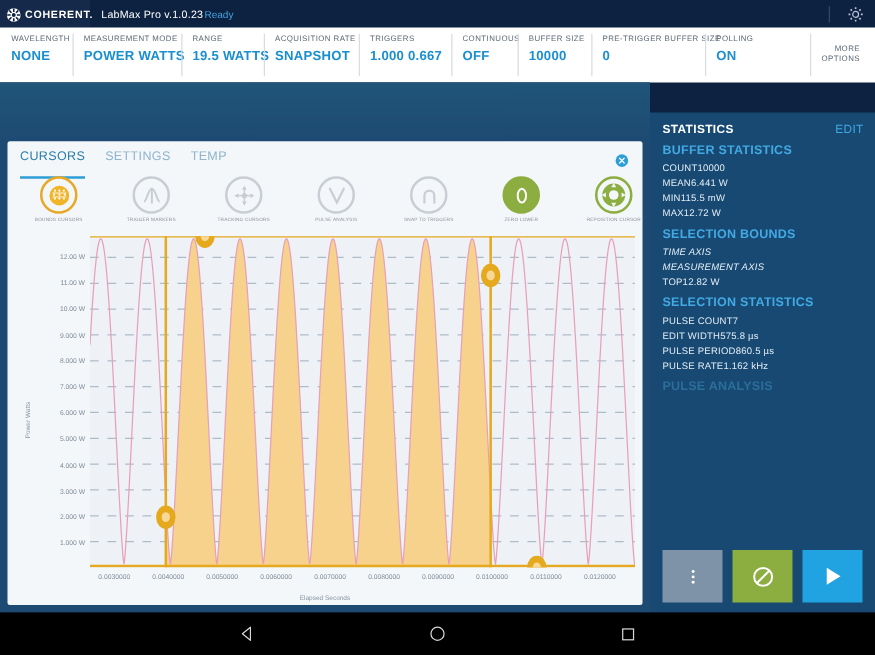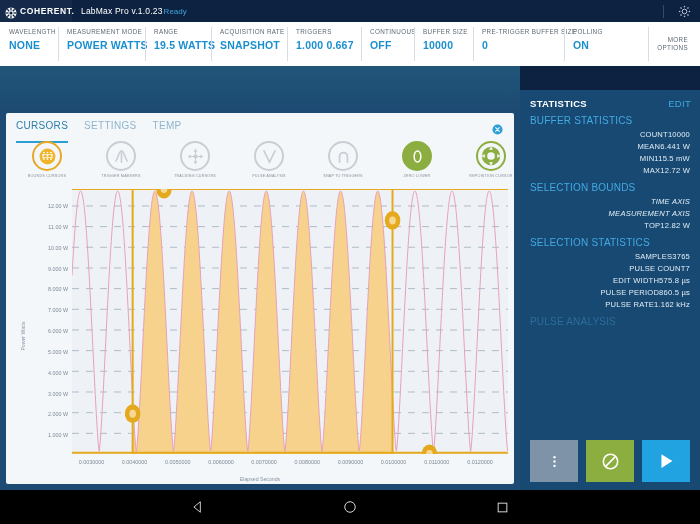--- a/index.html
+++ b/index.html
@@ -93,23 +93,23 @@
   .xticks { position:absolute; left:66px; right:6px; bottom:15px; height:10px;}
   .xtick { position:absolute; font-size:5.4px; color:#7e8b98; transform:translateX(-50%); white-space:nowrap;}
 
   .plotarea { position:absolute; left:66px; right:6px; top:2px; bottom:30px; background:#eef2f6; }
 
   
   .rightpane { position:absolute; left:520px; top:66px; width:180px; bottom:34px; background:#174973;margin-top:24px; }
   .rp-head { display:flex; align-items:baseline; justify-content:space-between; padding:8px 9px 0 10px;}
   .rp-title { color:#ffffff; font-size:9.5px; font-weight:bold; letter-spacing:.3px;}
   .rp-edit { color:#3fa9e0; font-size:9.5px; font-weight:normal; letter-spacing:.3px;}
-  .sec { color:#42a9e2; font-size:10px; font-weight:normal; letter-spacing:.2px; padding:6px 10px 2px 10px;}
+  .sec { color:#42a9e2; font-size:10px; font-weight:bold; letter-spacing:.2px; padding:6px 10px 2px 10px;}
   .sec.dim { color:#2b6e99; }
-  .row { display:flex; justify-content:flex-end; padding:1.5px 10px; }
+  .row { display:flex; justify-content:flex-start; padding:1.5px 10px; }
   .row .k { color:#e3edf5; font-size:7.6px; letter-spacing:.2px;}
   .row .v { color:#e3edf5; font-size:7.6px; letter-spacing:.2px;}
   .row.only .k { color:#e3edf5;font-style:italic;}
 
   .btnrow { position:absolute; left:10px; right:10px; bottom:8px; display:flex; gap:8px;}
   .abtn { flex:1 1 0; height:42px; display:flex; align-items:center; justify-content:center; }
   .abtn.grey { background:#7e93a8; }
   .abtn.green { background:#8cad3f; }
   .abtn.blue { background:#20a3e0; }
 
@@ -425,24 +425,20 @@
         <div class="row only">
           <span class="k">MEASUREMENT AXIS</span>
           <span class="v"></span>
         </div>
         <div class="row">
           <span class="k">TOP</span>
           <span class="v">12.82 W</span>
         </div>
         <div class="sec">SELECTION STATISTICS</div>
         <div class="row">
-          <span class="k">SAMPLES</span>
-          <span class="v">3765</span>
-        </div>
-        <div class="row">
           <span class="k">PULSE COUNT</span>
           <span class="v">7</span>
         </div>
         <div class="row">
           <span class="k">EDIT WIDTH</span>
           <span class="v">575.8 µs</span>
         </div>
         <div class="row">
           <span class="k">PULSE PERIOD</span>
           <span class="v">860.5 µs</span>

